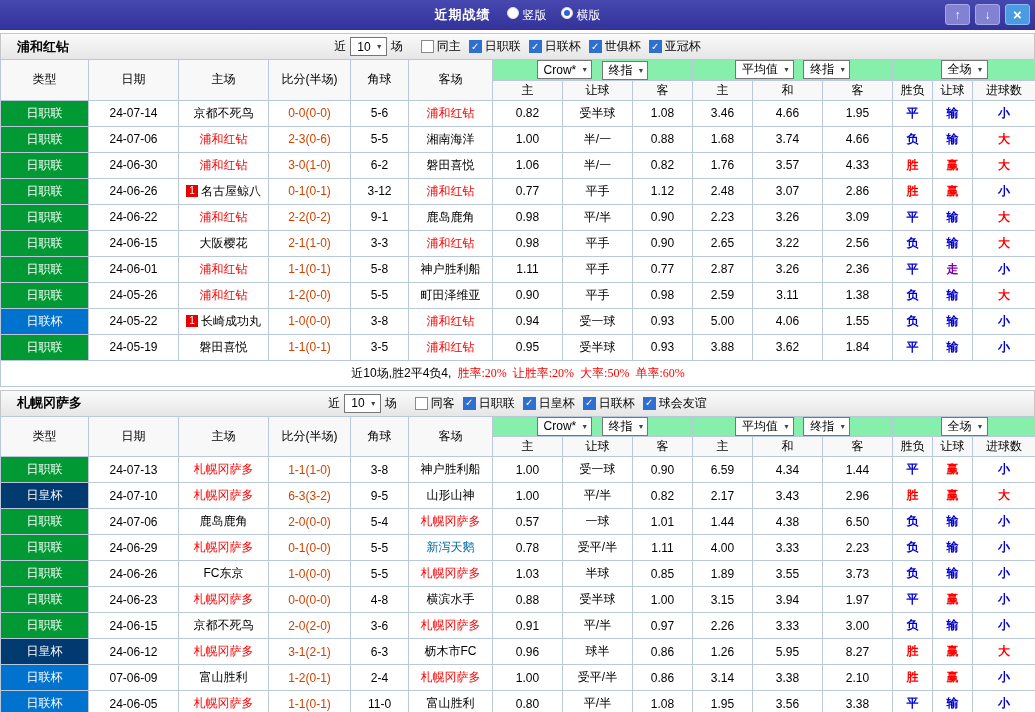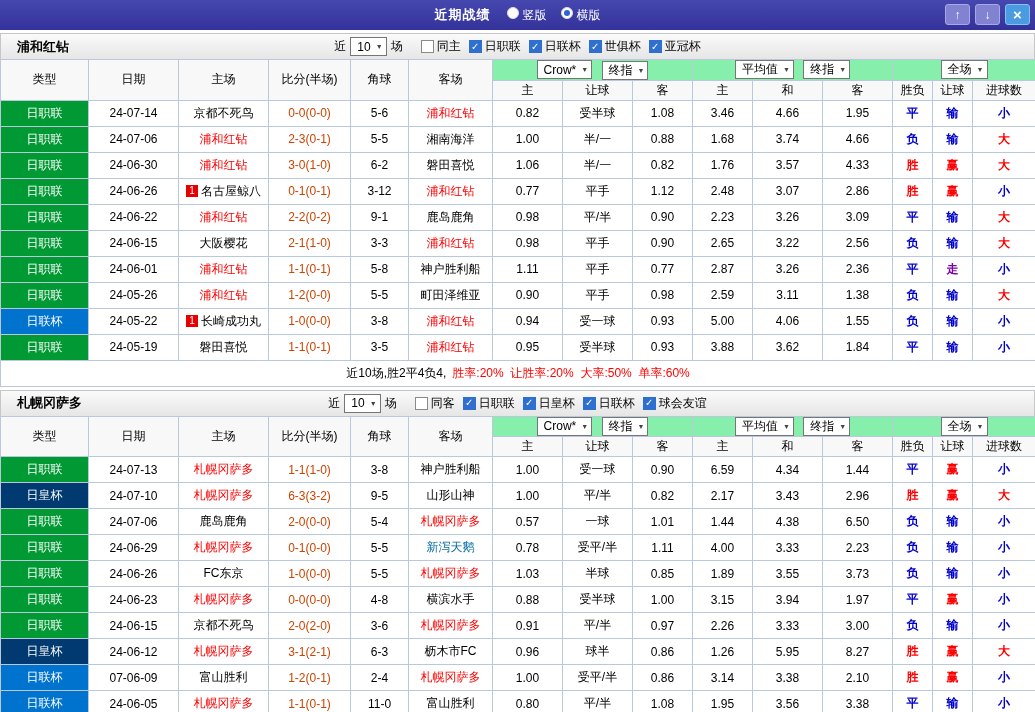--- a/index.html
+++ b/index.html
@@ -39,21 +39,21 @@
   table.matches{border-collapse:collapse;table-layout:fixed;width:1035px;}
   .matches th,.matches td{border:1px solid var(--border);text-align:center;overflow:hidden;white-space:nowrap;padding:0 2px;}
   .matches thead th{height:20px;font-weight:normal;background:#f8f8f8;}
   .matches thead th.sel-cell{background:#86efac;}
   .sel-cell .fake-select{margin:0 3px;}
   .matches tbody td{height:26px;}
   td.type{color:#fff;}
   .badge{display:inline-block;width:12px;height:12px;line-height:12px;background:var(--badge-bg);color:#fff;font-size:10px;text-align:center;margin-right:3px;vertical-align:1px;}
   tfoot td{height:26px;background:#fff;}
   .sum-lead{white-space:pre;}
-  .sum-stats{white-space:pre;color:var(--summary-red);margin-left:6px;}
+  .sum-stats{white-space:pre;color:var(--summary-red);margin-left:6px;font-family:Liberation Serif, serif;}
 </style>
 </head>
 <body>
 
 <div class="titlebar">
   <div class="titlebar-center">
     <span class="title">近期战绩</span>
     <span class="radios">
         <label class="radio-opt">
           <span class="radio"></span>
@@ -195,21 +195,21 @@
           <td>4.66</td>
           <td>1.95</td>
           <td style="color: rgb(0, 0, 204); font-weight: bold;">平</td>
           <td style="color: rgb(0, 0, 204); font-weight: bold;">输</td>
           <td style="color: rgb(0, 0, 204); font-weight: bold;">小</td>
         </tr>
         <tr>
           <td class="type" style="background: rgb(0, 153, 51);">日职联</td>
           <td>24-07-06</td>
           <td style="color: rgb(255, 0, 0);">浦和红钻</td>
-          <td style="color: rgb(204, 68, 0);">2-3(0-1)</td>
+          <td style="color: rgb(204, 68, 0);">2-3(0-6)</td>
           <td>5-5</td>
           <td style="color: rgb(0, 0, 0);">湘南海洋</td>
           <td>1.00</td>
           <td>半/一</td>
           <td>0.88</td>
           <td>1.68</td>
           <td>3.74</td>
           <td>4.66</td>
           <td style="color: rgb(0, 0, 204); font-weight: bold;">负</td>
           <td style="color: rgb(0, 0, 204); font-weight: bold;">输</td>

